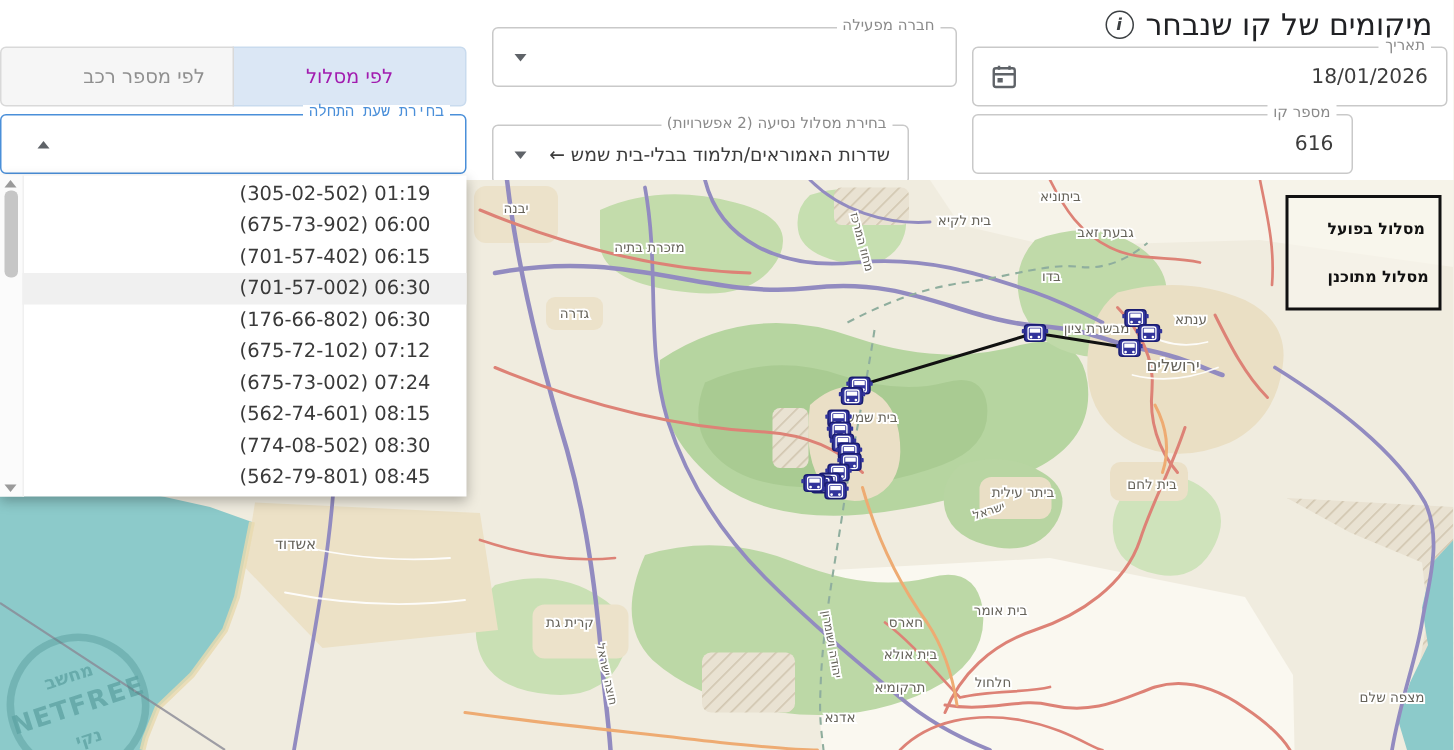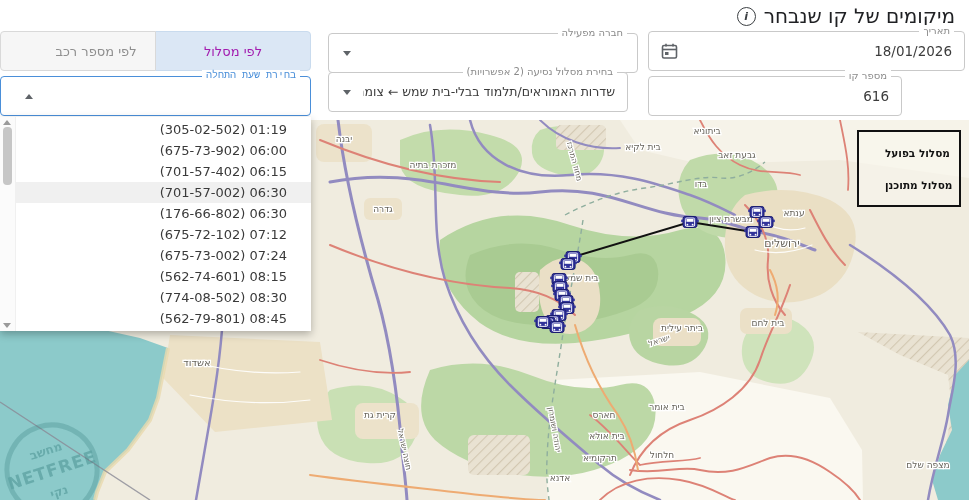--- a/index.html
+++ b/index.html
@@ -70,38 +70,38 @@
   <span class="fvalue ltr">18/01/2026</span>
   <svg class="abs" style="left:12px;top:11px;" width="17" height="17" viewBox="0 0 17 17">
     <rect x="1.5" y="2.5" width="14" height="12.5" rx="1.5" fill="none" stroke="#5f6368" stroke-width="1.6"></rect>
     <line x1="1.5" y1="6.5" x2="15.5" y2="6.5" stroke="#5f6368" stroke-width="1.6"></line>
     <line x1="5" y1="0.8" x2="5" y2="3.5" stroke="#5f6368" stroke-width="1.6"></line>
     <line x1="12" y1="0.8" x2="12" y2="3.5" stroke="#5f6368" stroke-width="1.6"></line>
     <rect x="4" y="9" width="3.5" height="3" fill="#5f6368"></rect>
   </svg>
 </div>
 
-<div class="field" style="left:328px;top:33px;width:310px;">
+<div class="field" style="left:328px;top:18px;width:310px;">
   <span class="flabel">חברה מפעילה</span>
   <span class="caret-down"></span>
 </div>
 
 <div class="tab" id="tab-by-route">
   <span>לפי מסלול</span>
 </div>
 <div class="tab" id="tab-by-vehicle">
   <span>לפי מספר רכב</span>
 </div>
 
 <div class="field" style="left:648px;top:76px;width:254px;">
   <span class="flabel">מספר קו</span>
   <span class="fvalue ltr">616</span>
 </div>
 
-<div class="field" style="left:328px;top:72px;width:300px;">
+<div class="field" style="left:328px;top:83px;width:278px;">
   <span class="flabel">בחירת מסלול נסיעה (2 אפשרויות)</span>
   <span class="fvalue rtl" style="font-size:12.5px;">שדרות האמוראים/תלמוד בבלי-בית שמש ← צומת רמות/גולדה-יר...</span>
   <span class="caret-down"></span>
 </div>
 
 <div class="field" id="field-start-time" style="left:0px;top:76px;width:311px;">
   <span class="flabel">בחירת שעת התחלה</span>
   <span class="fvalue rtl"></span>
   <span class="caret-up"></span>
 </div>

